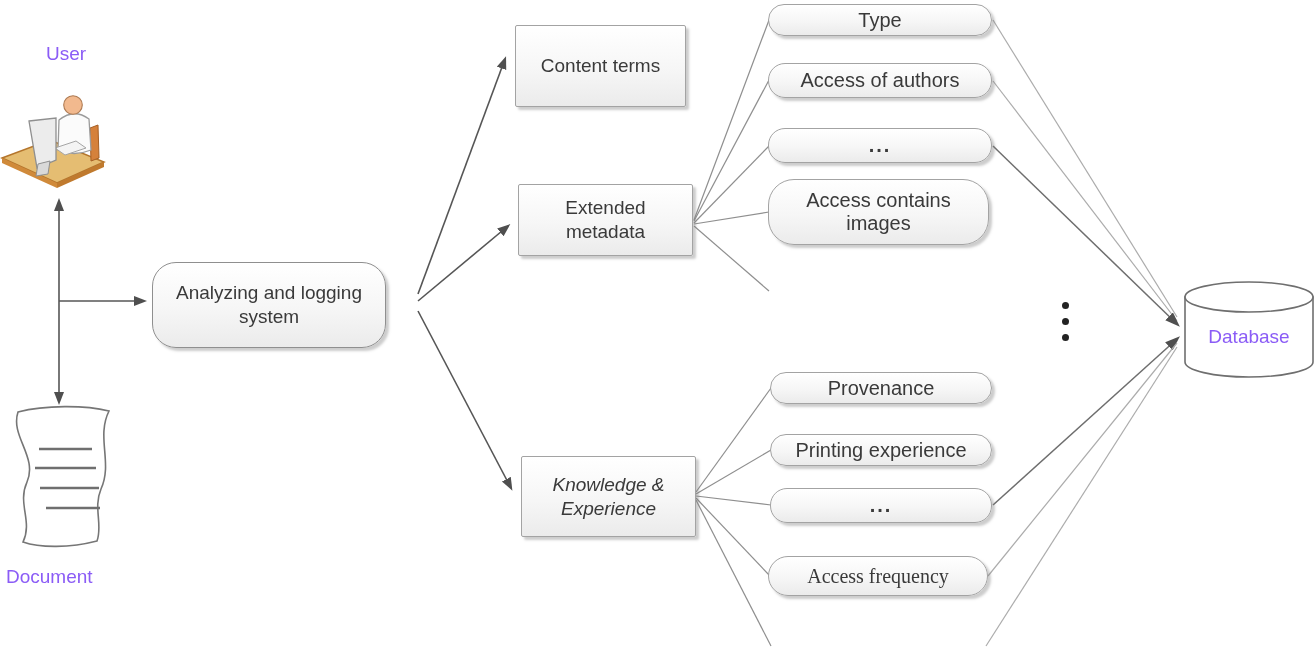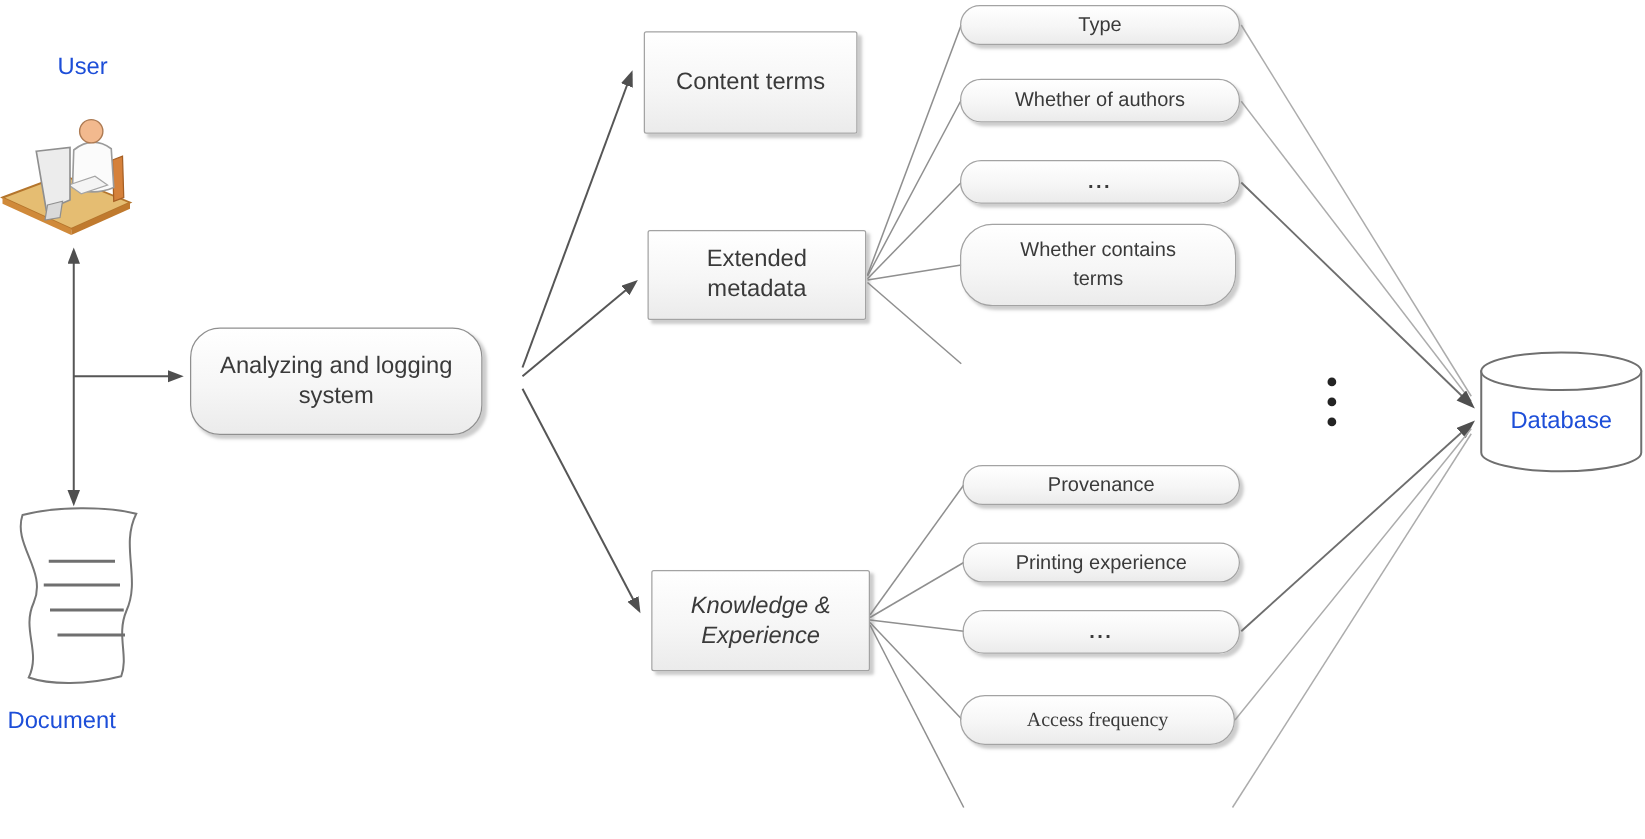--- a/index.html
+++ b/index.html
@@ -7,24 +7,24 @@
          font-family:"Liberation Sans",sans-serif;color:#3a3a3a;}
   #stage svg.layer{position:absolute;left:0;top:0;width:1316px;height:671px;}
   .node{position:absolute;display:flex;align-items:center;justify-content:center;
         text-align:center;font-size:19px;line-height:24px;color:#3a3a3a;
         background:linear-gradient(180deg,#ffffff 0%,#f6f6f6 55%,#ebebeb 100%);
         border:1.2px solid #a3a3a3;
         box-shadow:3px 3px 2.5px rgba(128,128,128,0.40);
         box-sizing:border-box;}
   .rounded{border-radius:24px;border-color:#8f8f8f;}
   .rect{border-radius:2px;}
-  .pill{border-radius:17px;font-size:16px;line-height:23px;}
+  .pill{border-radius:17px;font-size:20px;line-height:23px;}
   .pill.tall{border-radius:26px;}
   .dots-text{font-weight:bold;letter-spacing:2px;}
-  .freelabel{position:absolute;font-size:19px;color:#1d4ed8;white-space:nowrap;}
+  .freelabel{position:absolute;font-size:19px;color:#8b5cf6;white-space:nowrap;}
   .constrain{display:inline-block;}
   .w200{max-width:200px;} .w120{max-width:120px;} .w130{max-width:130px;} .w165{max-width:165px;}
   #v-ellipsis{position:absolute;left:1062px;top:302px;display:flex;flex-direction:column;gap:9px;}
   #v-ellipsis span{width:7px;height:7px;border-radius:50%;background:#232323;}
 </style>
 </head>
 <body>
 
 <div id="stage">
 
@@ -117,27 +117,27 @@
   </div>
 
   <div class="node rect" style="left:521px;top:456px;width:175px;height:81px;font-style:italic;">
     <span class="constrain w130">Knowledge &amp; Experience</span>
   </div>
 
   <div class="node pill" style="left:768px;top:4px;width:224px;height:32px;">
     <span>Type</span>
   </div>
   <div class="node pill" style="left:768px;top:63px;width:224px;height:35px;">
-    <span>Whether of authors</span>
+    <span>Access of authors</span>
   </div>
   <div class="node pill" style="left:768px;top:128px;width:224px;height:35px;">
     <span class="dots-text">...</span>
   </div>
   <div class="node pill tall" style="left:768px;top:179px;width:221px;height:66px;">
-    <span class="constrain w165">Whether contains terms</span>
+    <span class="constrain w165">Access contains images</span>
   </div>
 
   <div class="node pill" style="left:770px;top:434px;width:222px;height:32px;">
     <span>Printing experience</span>
   </div>
   <div class="node pill" style="left:770px;top:372px;width:222px;height:32px;">
     <span>Provenance</span>
   </div>
   <div class="node pill" style="left:770px;top:488px;width:222px;height:35px;">
     <span class="dots-text">...</span>

